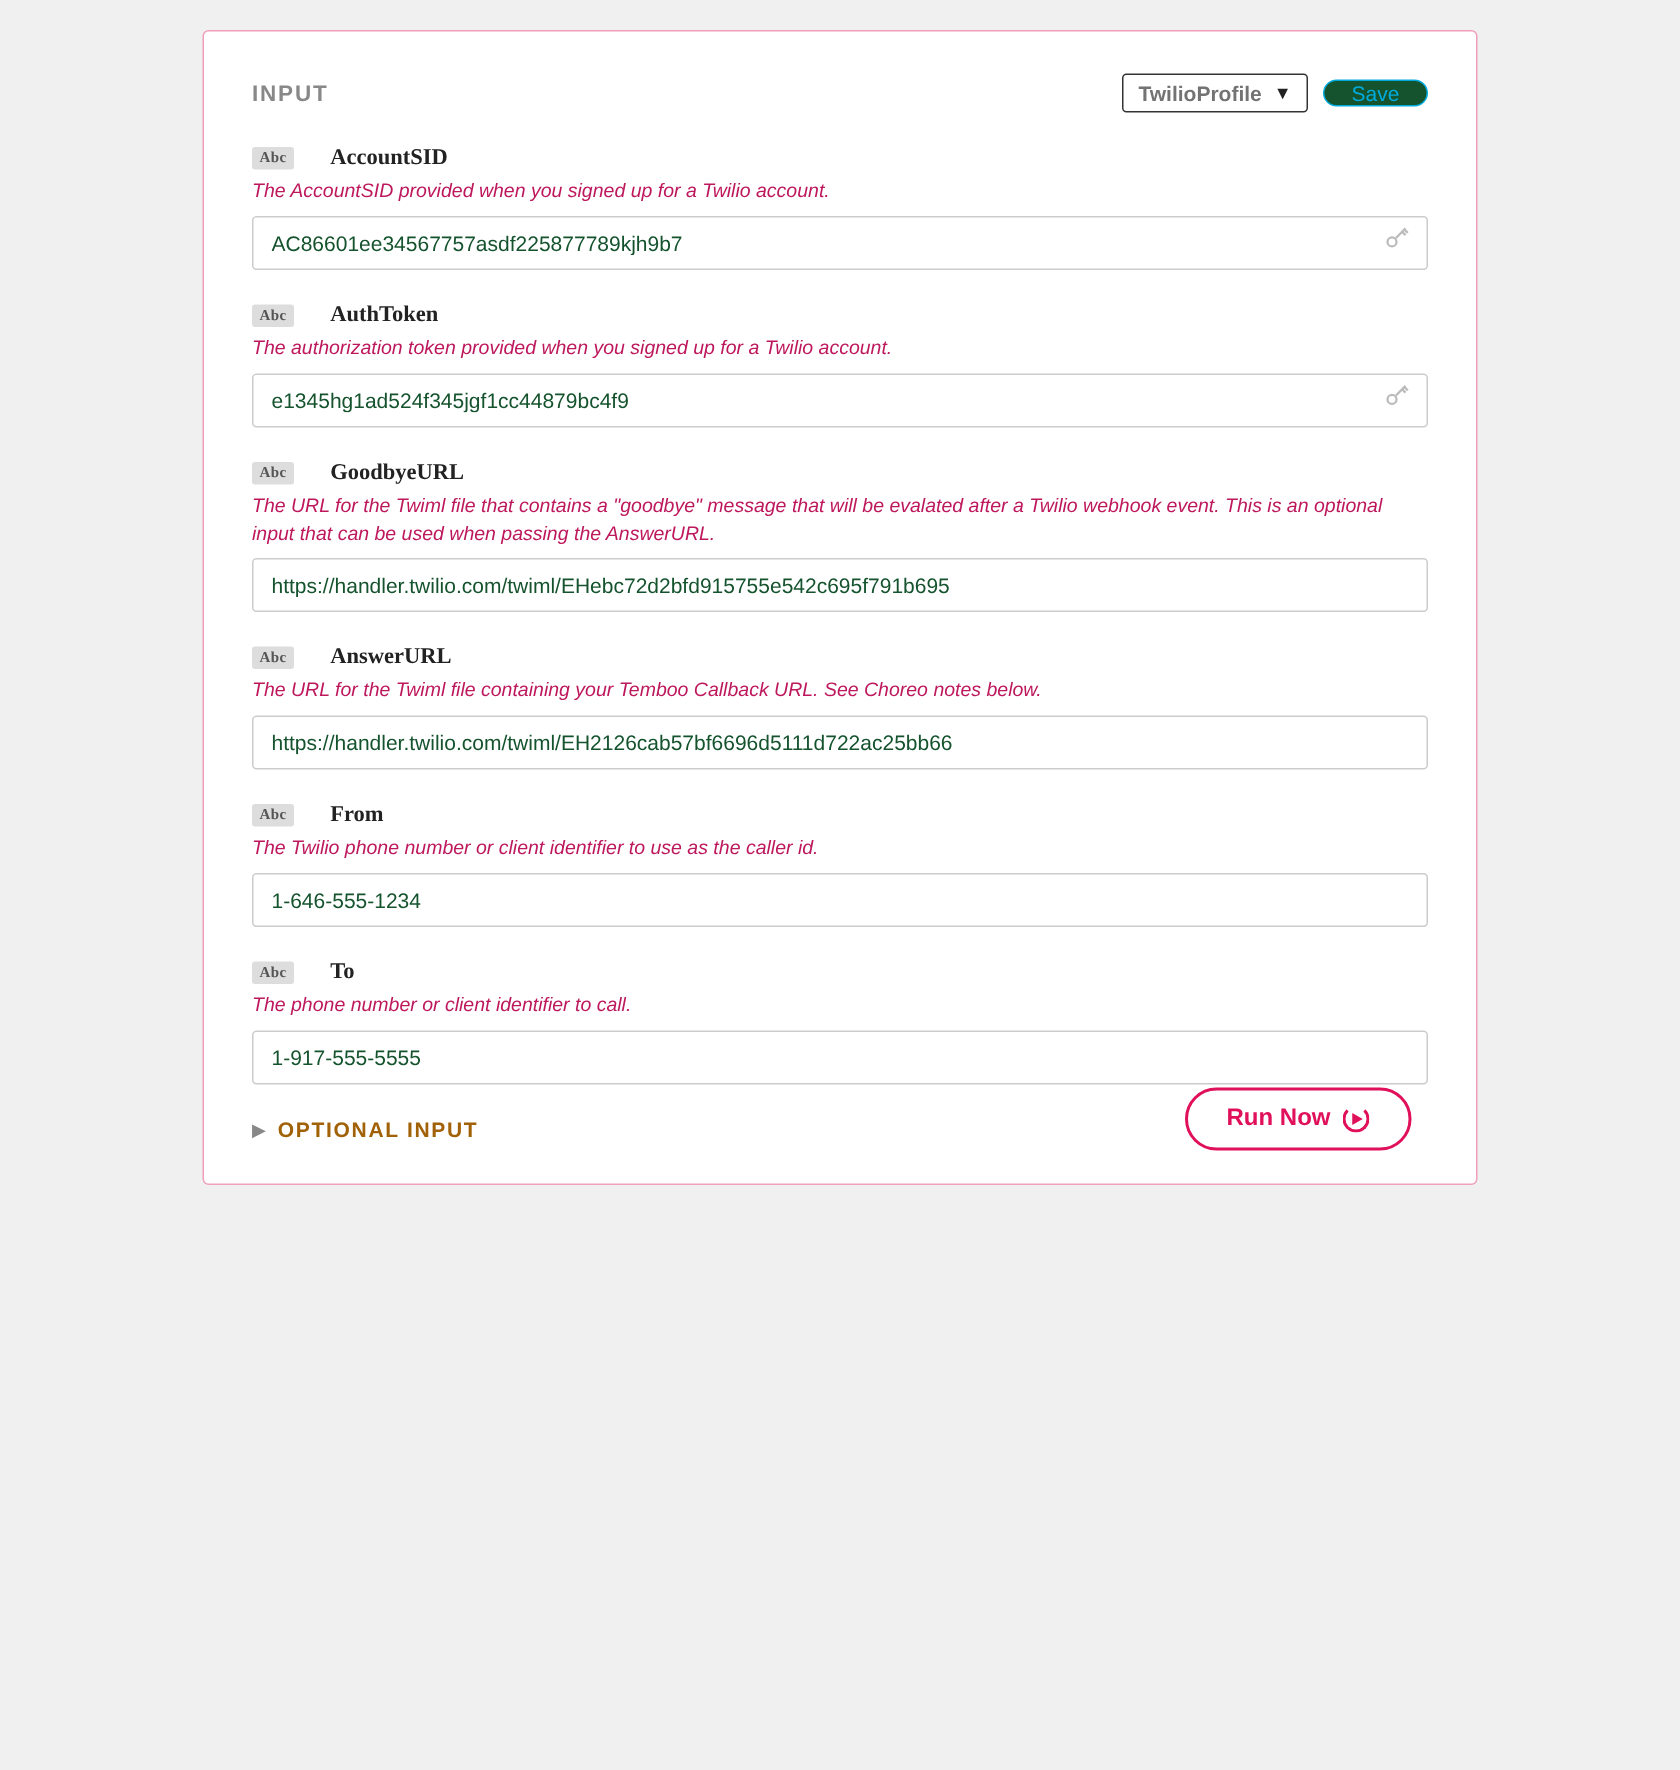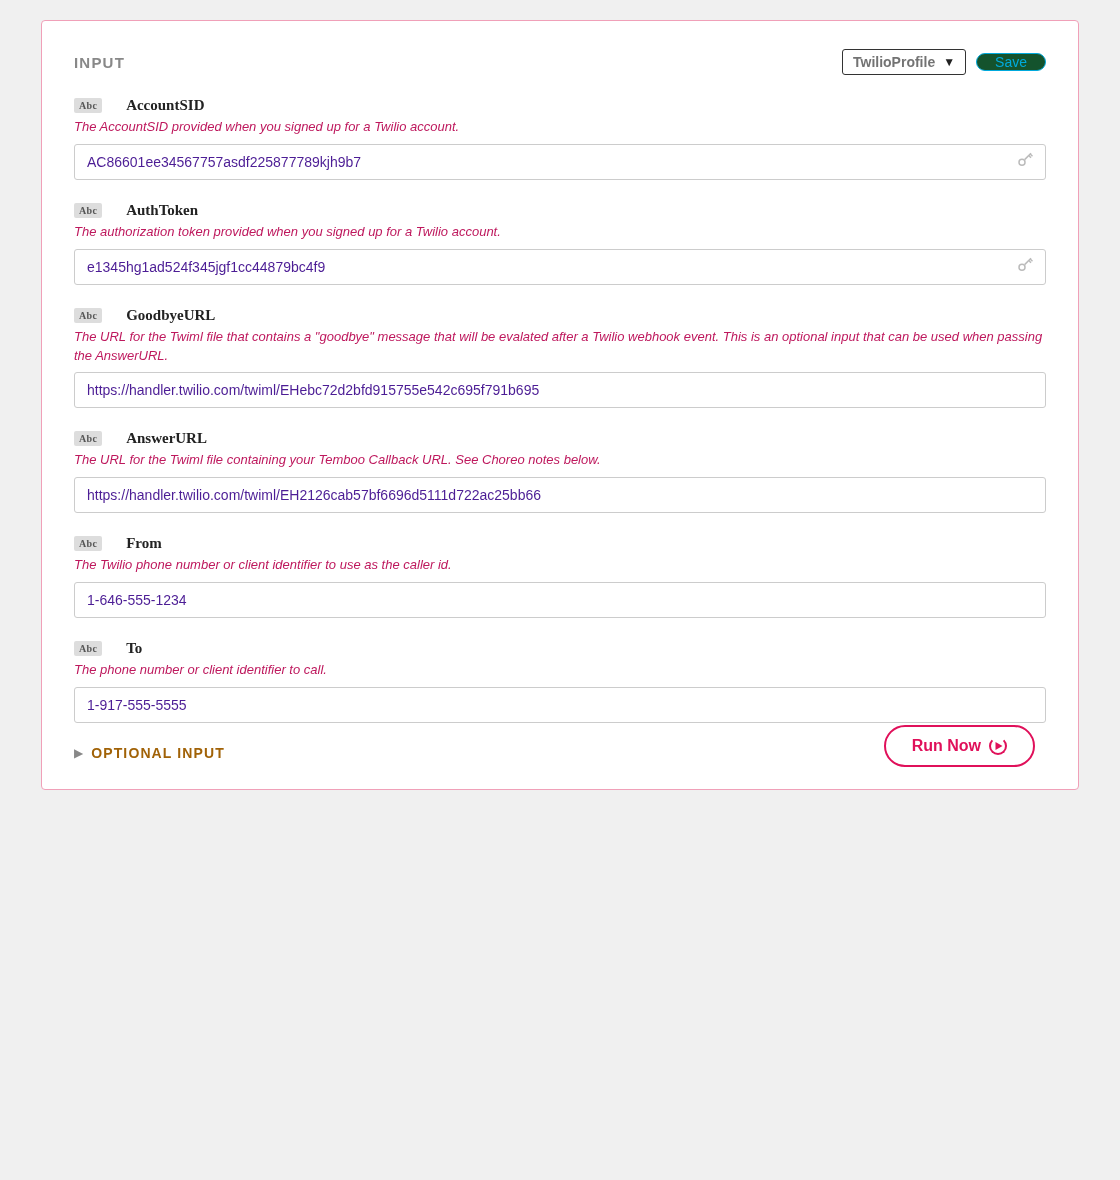--- a/index.html
+++ b/index.html
@@ -15,21 +15,21 @@
       justify-content: center;
       align-items: flex-start;
       min-height: 100vh;
       padding: 20px;
     }
 
     .card {
       background: #fff;
       border: 1.5px solid #f0a0b8;
       border-radius: 4px;
-      width: 1038px;
+      width: 850px;
       padding: 28px 32px 28px 32px;
       position: relative;
     }
 
     .header-row {
       display: flex;
       justify-content: space-between;
       align-items: center;
       margin-bottom: 22px;
     }
@@ -122,21 +122,21 @@
       display: flex;
       align-items: center;
     }
 
     .field-input {
       width: 100%;
       border: 1px solid #ccc;
       border-radius: 3px;
       padding: 9px 40px 9px 12px;
       font-size: 14px;
-      color: #4c1d95;
+      color: #14532d;
       background: #fff;
       outline: none;
     }
 
     .key-icon {
       position: absolute;
       right: 12px;
       color: #bbb;
       font-size: 16px;
       pointer-events: none;

